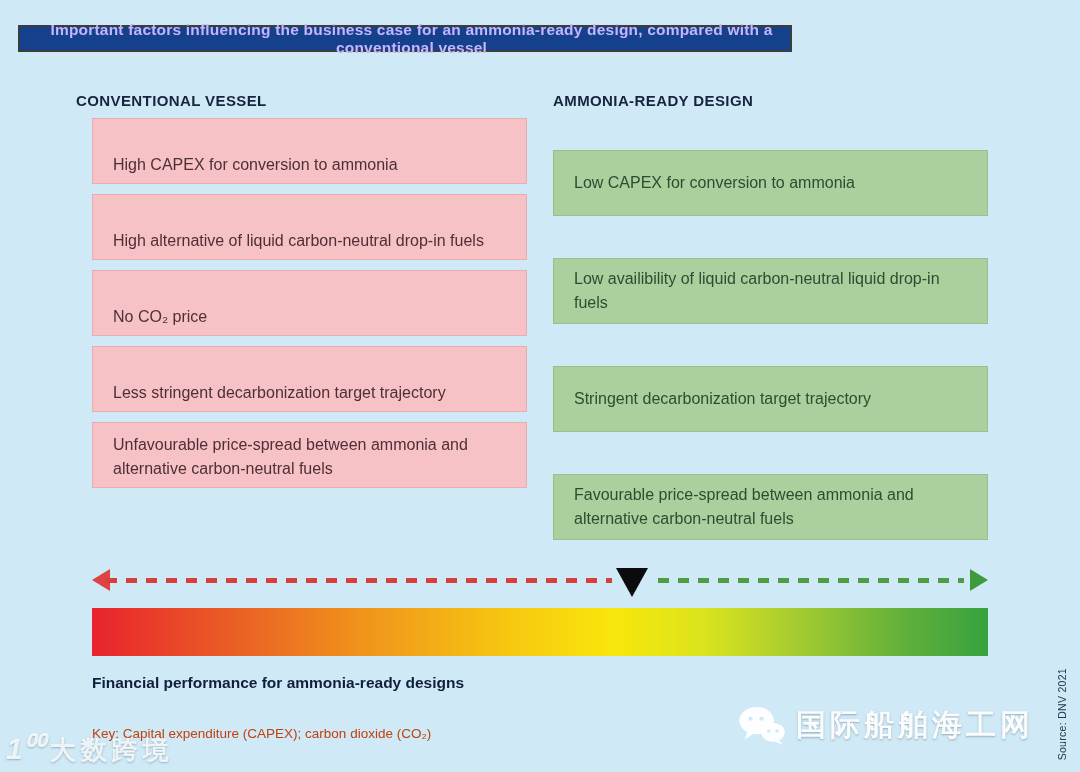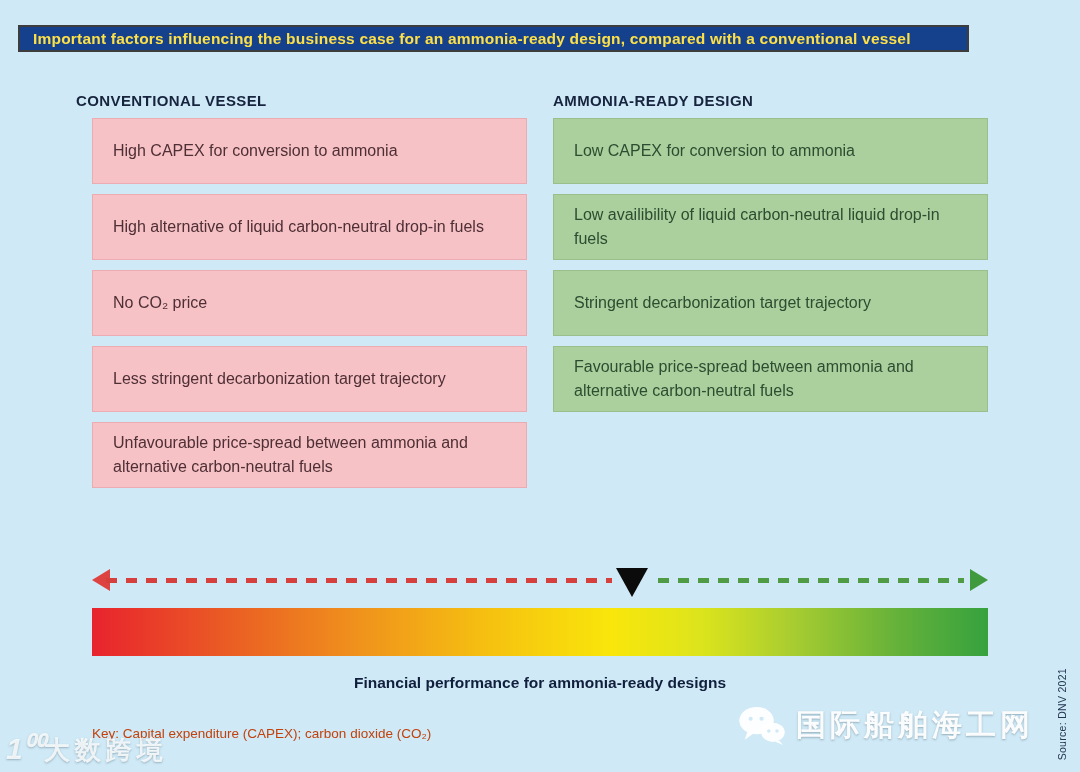--- a/index.html
+++ b/index.html
@@ -3,47 +3,47 @@
 <meta charset="utf-8">
 <style>
   * { margin:0; padding:0; box-sizing:border-box; }
   body { font-family:"Liberation Sans", sans-serif; background:#ffffff; }
   .canvas {
     position:relative; width:1080px; height:772px;
     background:#cfe9f6; overflow:hidden;
   }
   
   .title-bar {
-    position:absolute; left:18px; top:25px; width:951px; height:27px;
+    position:absolute; left:18px; top:25px; width:774px; height:27px;
     background:#15418c; border:2px solid #3d3d3d;
     display:flex; align-items:center; padding-left:13px;
-    color:#fde047; font-size:15.5px; font-weight:bold; letter-spacing:0.2px;
+    color:#c4b5fd; font-size:15.5px; font-weight:bold; letter-spacing:0.2px;text-align:center;
   }
   
   .col-header {
     position:absolute; top:92px; font-size:15px; font-weight:bold;
     color:#16243e; letter-spacing:0.4px;
   }
   .col-header.left { left:76px; }
   .col-header.right { left:553px; }
   
   .columns {
     position:absolute; left:92px; top:118px; width:896px;
     display:flex; gap:26px;
   }
   .column { width:435px; display:flex; flex-direction:column; gap:10px; }
   .factor-box {
     height:66px; display:flex; align-items:center;
     padding:6px 18px 6px 20px; font-size:16px; line-height:1.5;
   }
   .factor-box.negative {
-    background:#f6c2c6; border:1px solid #eaacb1; color:#4e2f35;
+    background:#f6c2c6; border:1px solid #eaacb1; color:#4e2f35;align-items:flex-end;
   }
   .factor-box.positive {
-    background:#abcf9d; border:1px solid #99c08a; color:#2d4c30;
+    background:#abcf9d; border:1px solid #99c08a; color:#2d4c30;margin-top:32px;
   }
   
   .scenario-label {
     position:absolute; top:508px; left:633px; transform:translateX(-50%);
     text-align:center; font-size:15.5px; font-weight:bold; color:#17263f;
     line-height:1.55; white-space:nowrap;
   }
   
   .arrow-row { position:absolute; left:92px; top:566px; width:896px; height:34px; }
   .dash { position:absolute; top:12px; height:5px; }
@@ -68,21 +68,21 @@
     border-top:29px solid #0b0b0b;
   }
   
   .gradient-bar {
     position:absolute; left:92px; top:608px; width:896px; height:48px;
     background:linear-gradient(90deg,
       #e8232e 0%, #ea5c24 15%, #f0931c 30%, #f6c310 45%, #f9e60b 58%,
       #dce41c 68%, #a9cd30 78%, #64b13a 90%, #36a23e 100%);
   }
   .gradient-caption {
-    position:absolute; left:92px; top:674px; width:896px; text-align:center;
+    position:absolute; left:92px; top:674px; width:896px; 
     font-size:15.5px; font-weight:bold; color:#101f3c;
   }
   
   .key-note {
     position:absolute; left:92px; top:726px; font-size:13.5px; color:#c2410c;
   }
   
   .source-note {
     position:absolute; right:12px; bottom:12px;
     writing-mode:vertical-rl; transform:rotate(180deg);
@@ -91,21 +91,21 @@
   
   .wm-right {
     position:absolute; right:46px; bottom:26px;
     display:flex; align-items:flex-end; gap:10px;
     font-size:30px; font-weight:bold; letter-spacing:4px;
     color:rgba(255,255,255,0.95);
     text-shadow:0 1px 2px rgba(100,125,140,0.55);
   }
   .wm-left {
     position:absolute; left:6px; bottom:4px;
-    display:flex; align-items:baseline; 
+    display:flex; align-items:baseline; gap:6px;
     font-size:26px; font-weight:bold; letter-spacing:5px;
     color:rgba(255,255,255,0.82);
     text-shadow:0 1px 2px rgba(100,125,140,0.5);
   }
   .wm-logo { font-style:italic; font-size:30px; letter-spacing:0; }
 </style>
 </head>
 <body>
 
 <div class="canvas">

